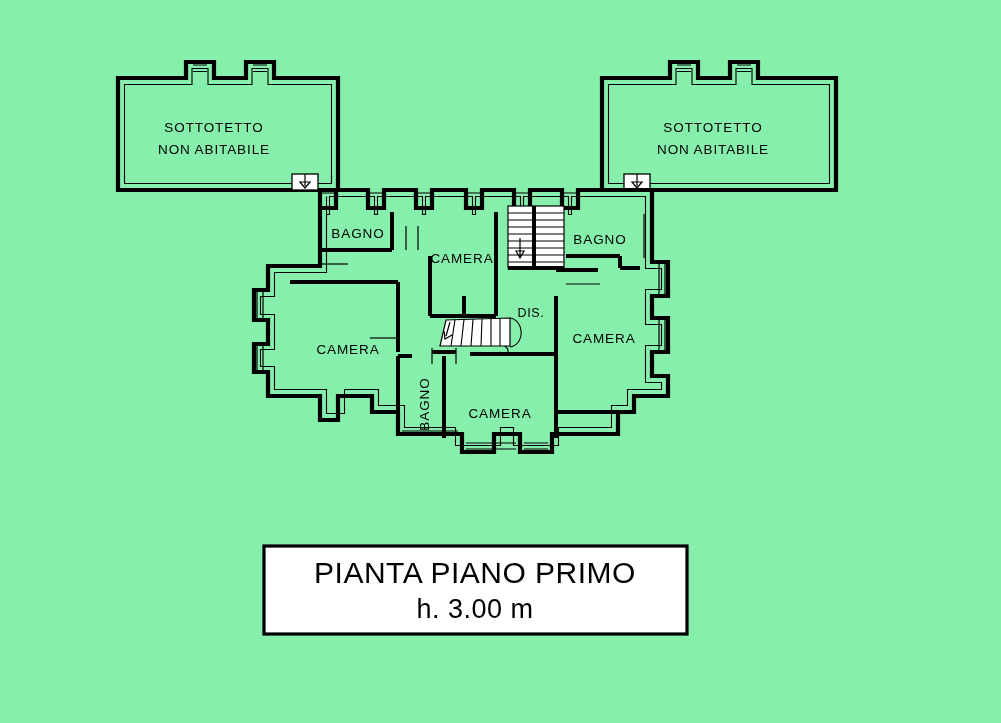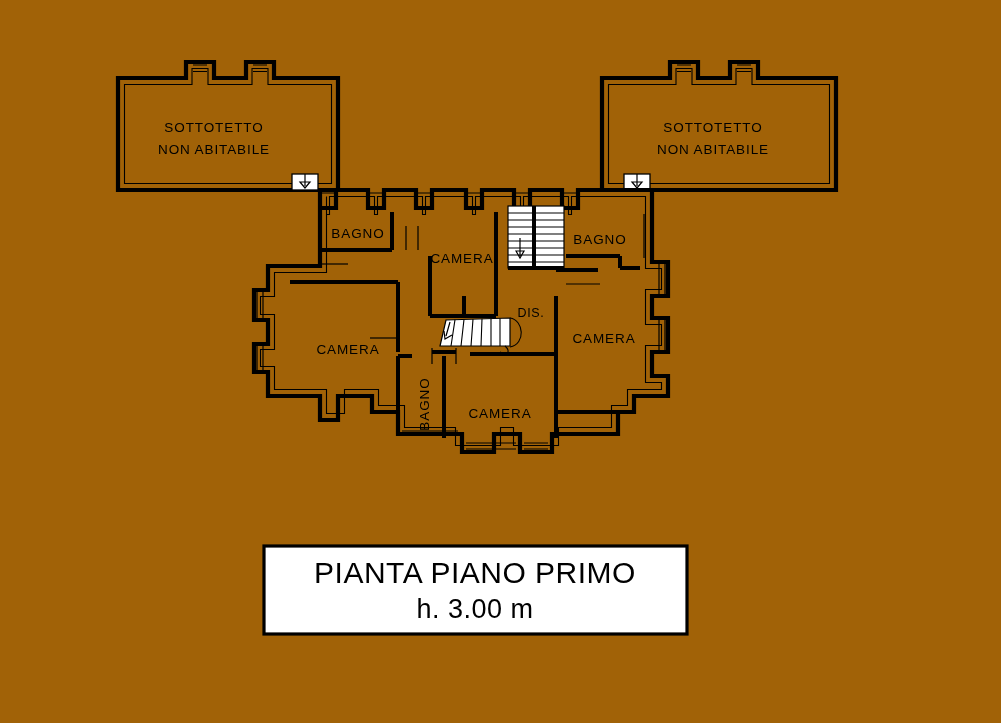--- a/index.html
+++ b/index.html
@@ -12,21 +12,21 @@
     width: 1001px;
     height: 723px;
     font-family: "Liberation Sans", sans-serif;
     color: #000000;
     overflow: hidden;
   }
   #plan-root {
     position: relative;
     width: 1001px;
     height: 723px;
-    background: #a16207;
+    background: #86efac;
   }
   svg#floorplan {
     position: absolute;
     top: 0;
     left: 0;
     width: 1001px;
     height: 723px;
     display: block;
   }
   .wall-outer {

